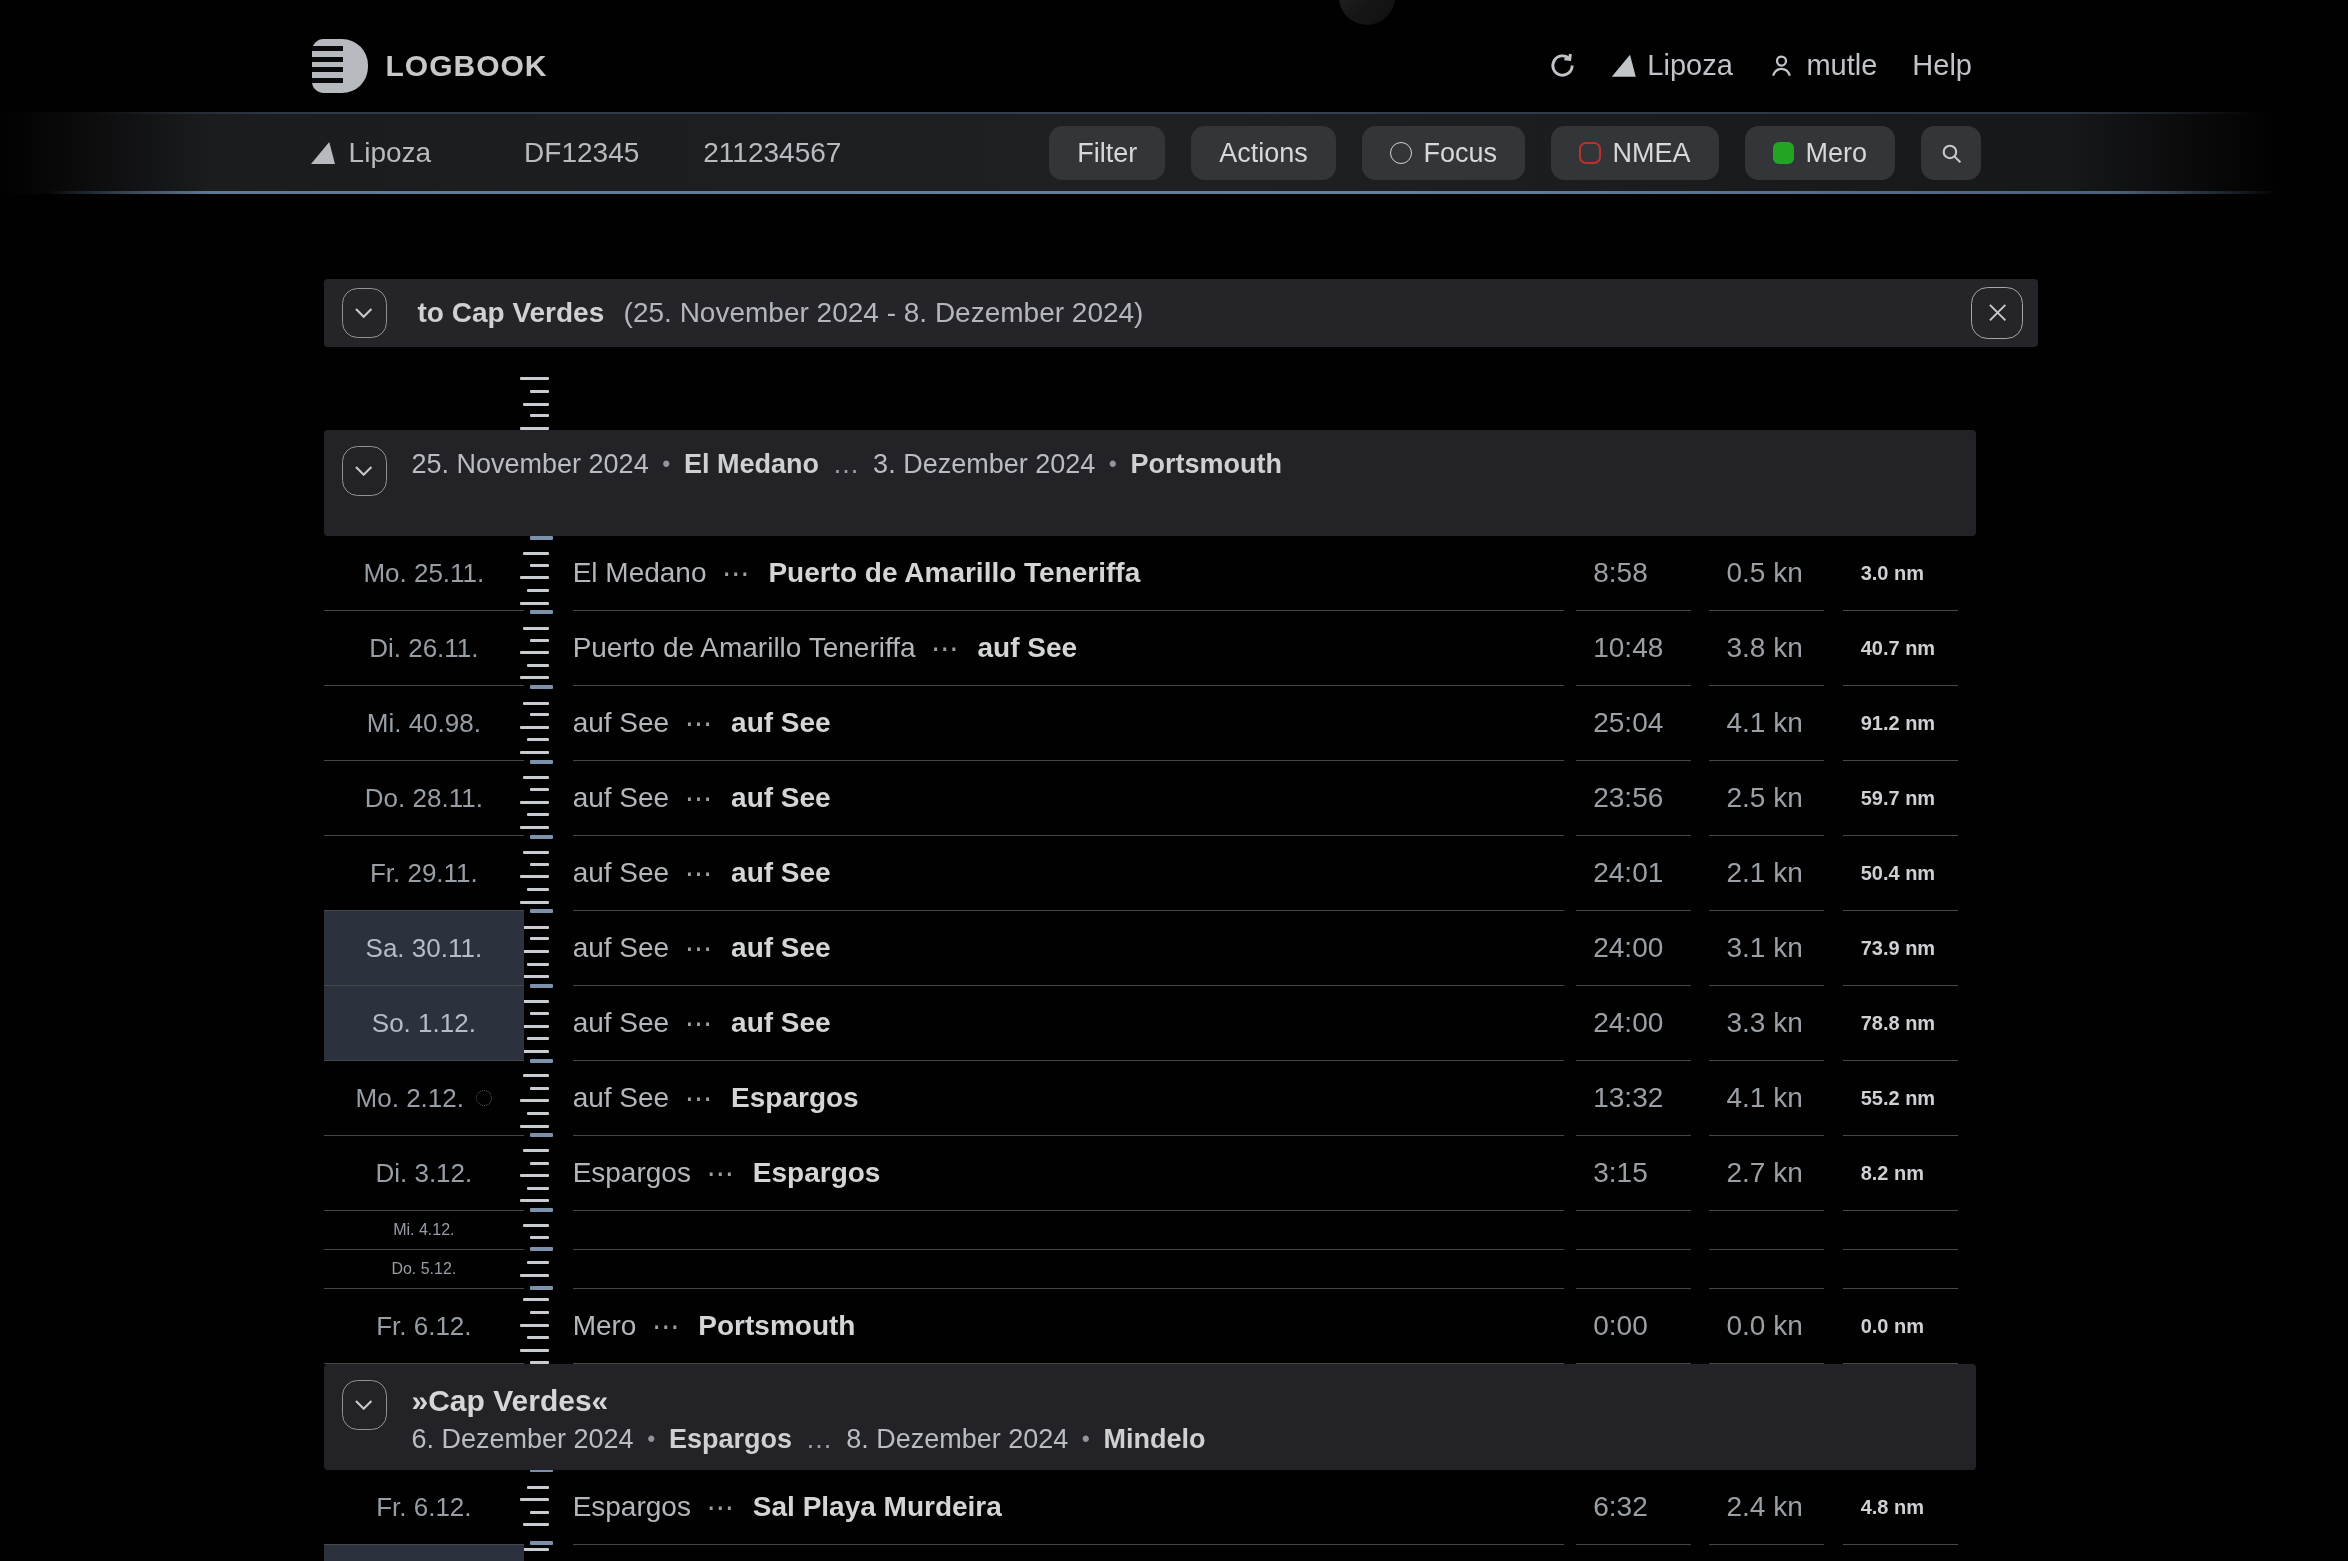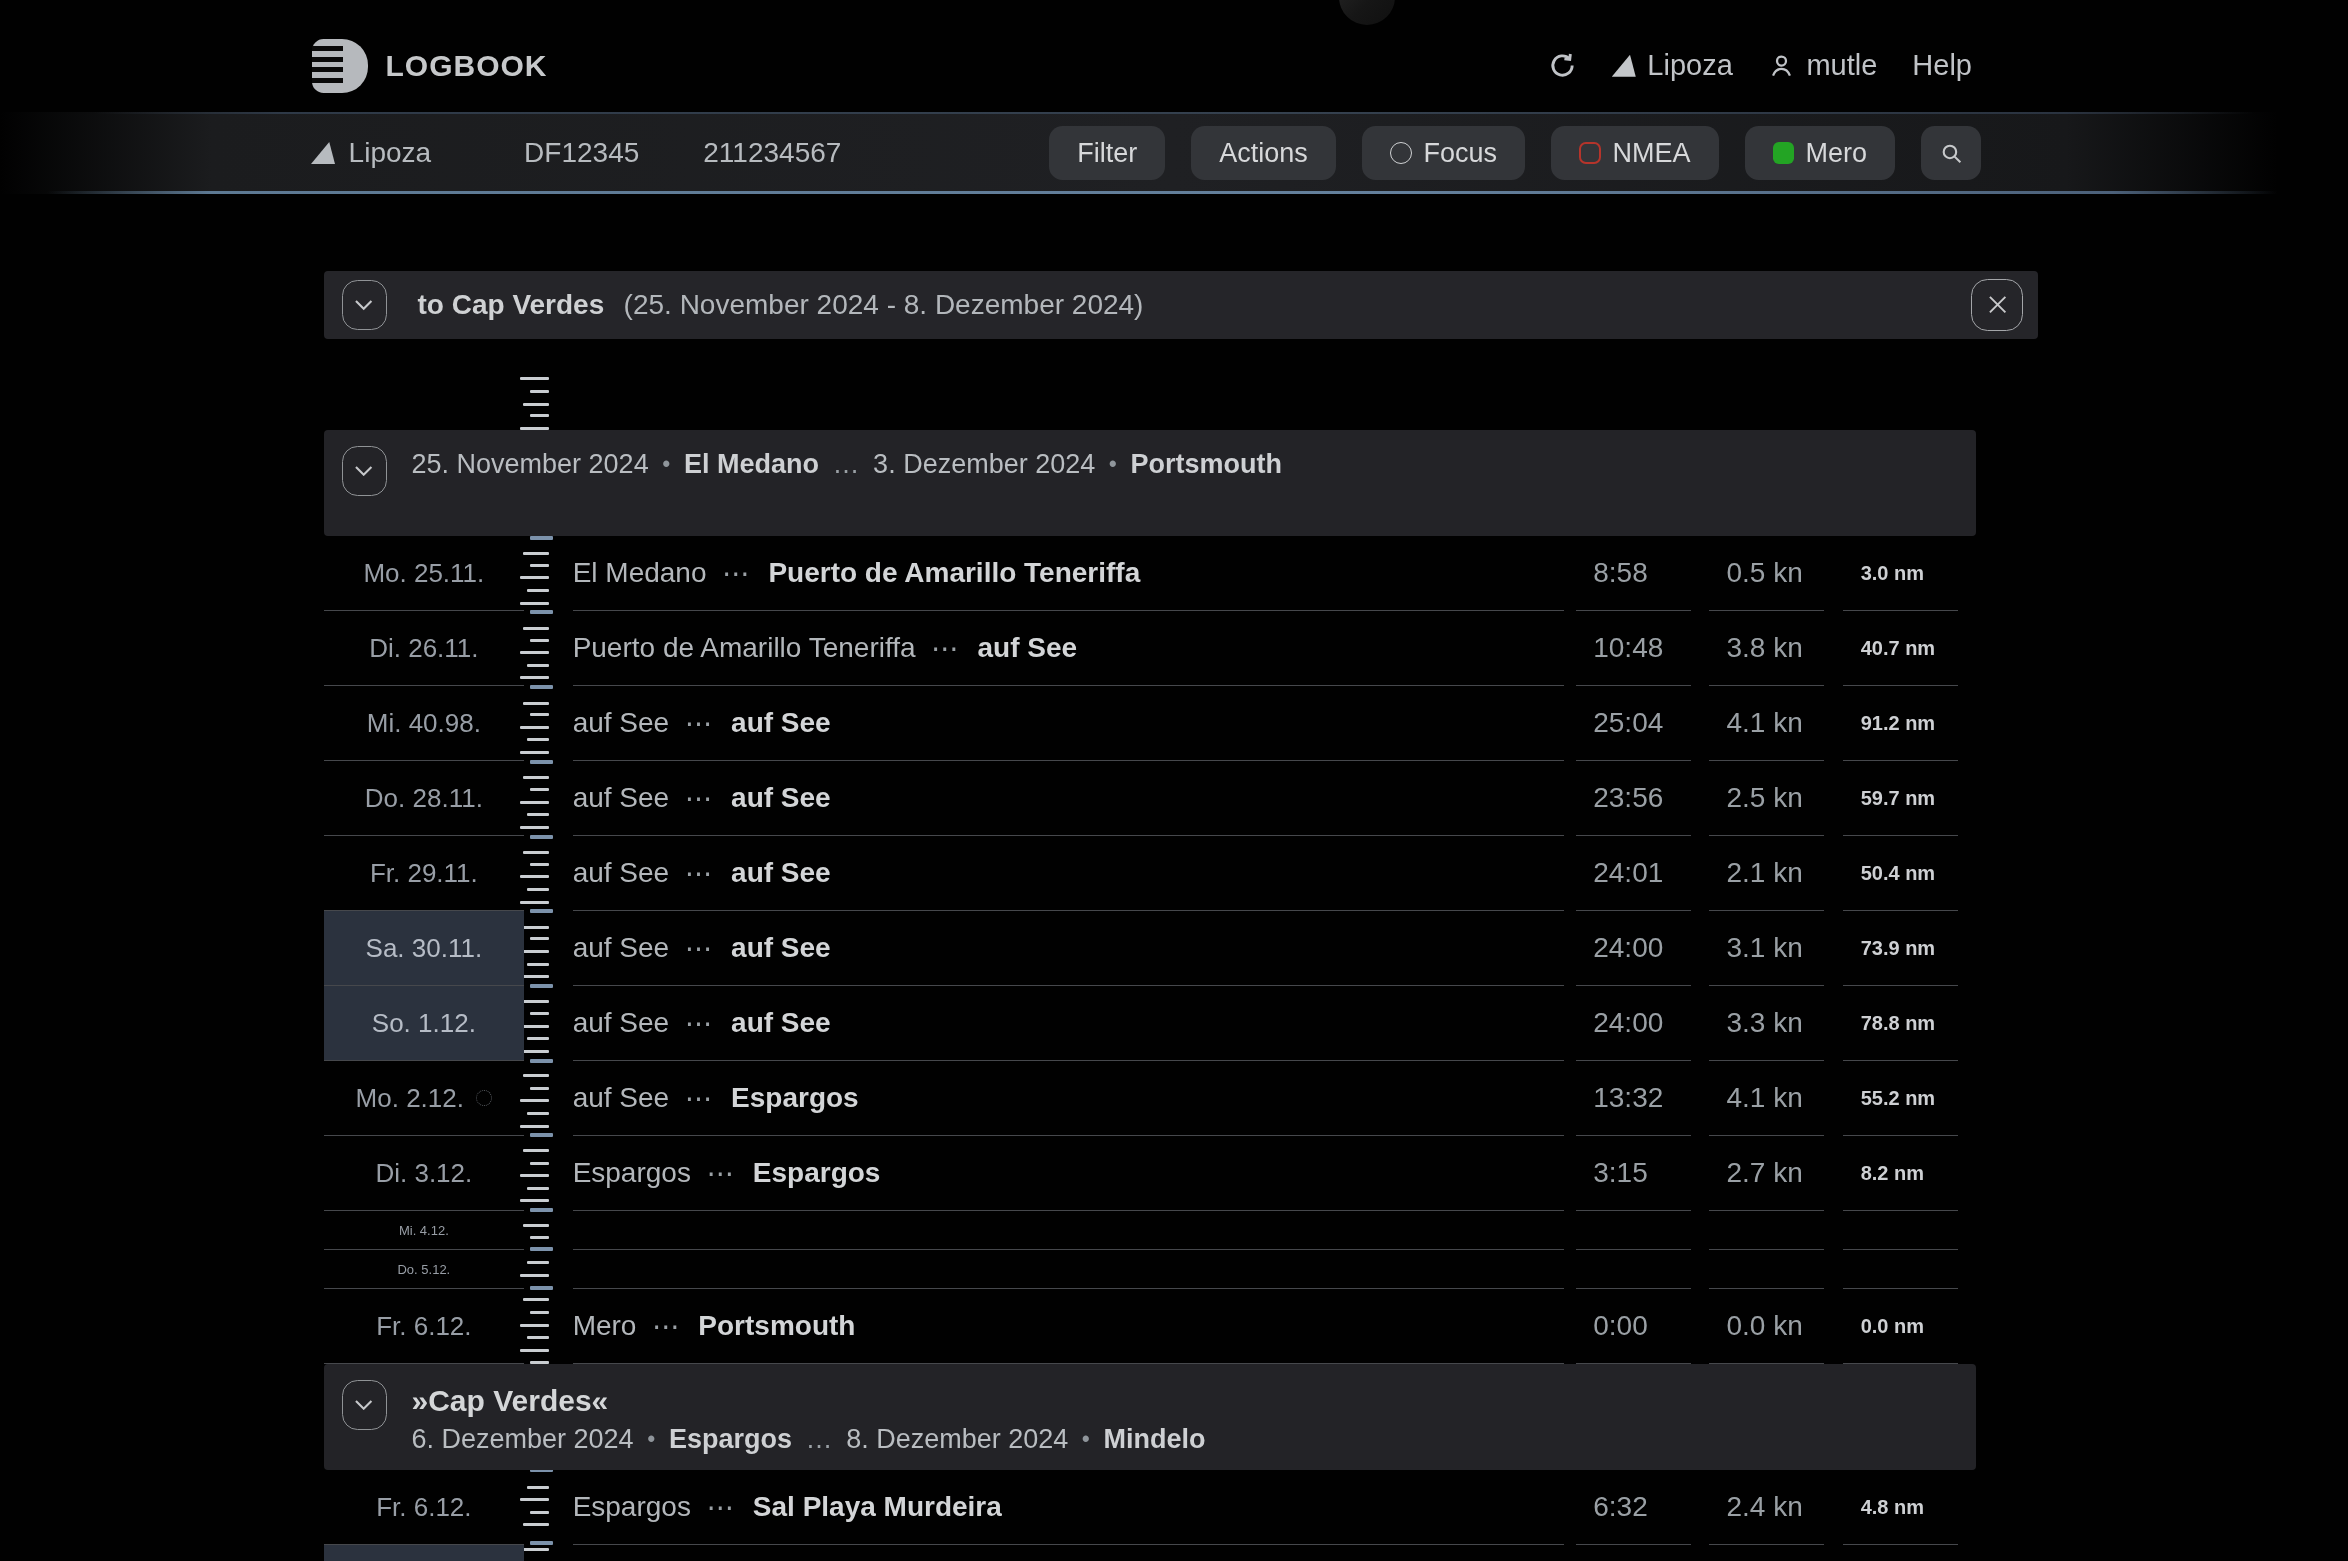--- a/index.html
+++ b/index.html
@@ -40,21 +40,21 @@
   .tb-right { display:flex; align-items:center; gap:26px; }
   .tbtn { display:flex; align-items:center; gap:11.6px; height:54px; padding:0 28px;
           background:#333539; border:none; border-radius:13.6px; color:#d7d8da; font-size:27px;
           font-family:inherit; cursor:pointer; }
   .tbtn.square { width:60px; padding:0; justify-content:center; }
   .focus-dot { width:22px; height:22px; border:1.9px solid #cfd1d3; border-radius:50%; }
   .nmea-dot  { width:22px; height:22px; border:2.9px solid #b5342b; border-radius:6.8px; }
   .sync-dot  { width:21.3px; height:21.3px; background:#23a424; border-radius:5.8px; }
 
   
-  .trip-header { position:absolute; left:324px; top:271px; width:1714px; height:68px; background:#252529;
+  .trip-header { position:absolute; left:324px; top:279px; width:1714px; height:68px; background:#252529;
       border-radius:3.9px; display:flex; align-items:center; padding:0 17.5px; z-index:2; }
   .chev { width:45px; height:50px; flex:0 0 45px; background:none; border:1.9px solid #909396;
           border-radius:15.5px; display:flex; align-items:center; justify-content:center; cursor:pointer; }
   .trip-title { margin-left:31px; font-size:28px; font-weight:bold; color:#cfd1d3; white-space:pre; }
   .trip-dates { margin-left:11.6px; font-size:28px; color:#b3b7bb; }
   .closebtn { position:absolute; right:14.6px; top:7.8px; width:52px; height:52px; background:none;
       border:1.9px solid #a4a6a9; border-radius:16.5px; display:flex; align-items:center; justify-content:center; cursor:pointer; }
 
   
   .ruler { position:absolute; inset:0; z-index:1; pointer-events:none; }
@@ -67,21 +67,21 @@
                 display:flex; align-items:flex-start; padding:15.5px 0 0 17.5px; }
   .leg-head-text { margin-left:25px; }
   .leg-title { font-size:30px; font-weight:bold; color:#d4d6d8; line-height:41px; }
   .leg-dates { margin-top:3px; font-size:27px; color:#b9bdc1; display:flex; align-items:center; gap:13.6px; }
   .leg-dates .bullet { color:#8f959b; font-size:23px; }
   .leg-dates .place { font-weight:bold; color:#ced0d3; }
   .leg-dates .ellip { color:#9aa0a5; }
 
   .row { display:flex; width:1634px; height:75px; }
   .row.compact { height:39px; }
-  .row.compact .date-text { font-size:13px; }
+  .row.compact .date-text { font-size:16px; }
   .cell { border-bottom:1px solid #46484c; display:flex; align-items:center; }
   .c-date  { width:200px; justify-content:center; color:#989ea6; font-size:26px; position:relative; }
   .c-date.highlight { background:#2b323e; color:#b6bcc6; }
   .gap-ruler { width:49px; }
   .gap-s { width:11.6px; } .gap-m { width:18.4px; } .gap-l { width:19.4px; }
   .c-route { width:993px; font-size:28px; color:#b3b7bb; }
   .c-route .sep { margin:0 15.5px; color:#9aa0a5; letter-spacing:2.9px; }
   .c-route .to { font-weight:bold; color:#d3d5d7; }
   .c-time, .c-speed { width:115px; padding-left:17.5px; font-size:28px; color:#9aa0a5; }
   .c-dist { width:115px; padding-left:17.5px; font-size:20px; font-weight:bold; color:#ced0d3; }

